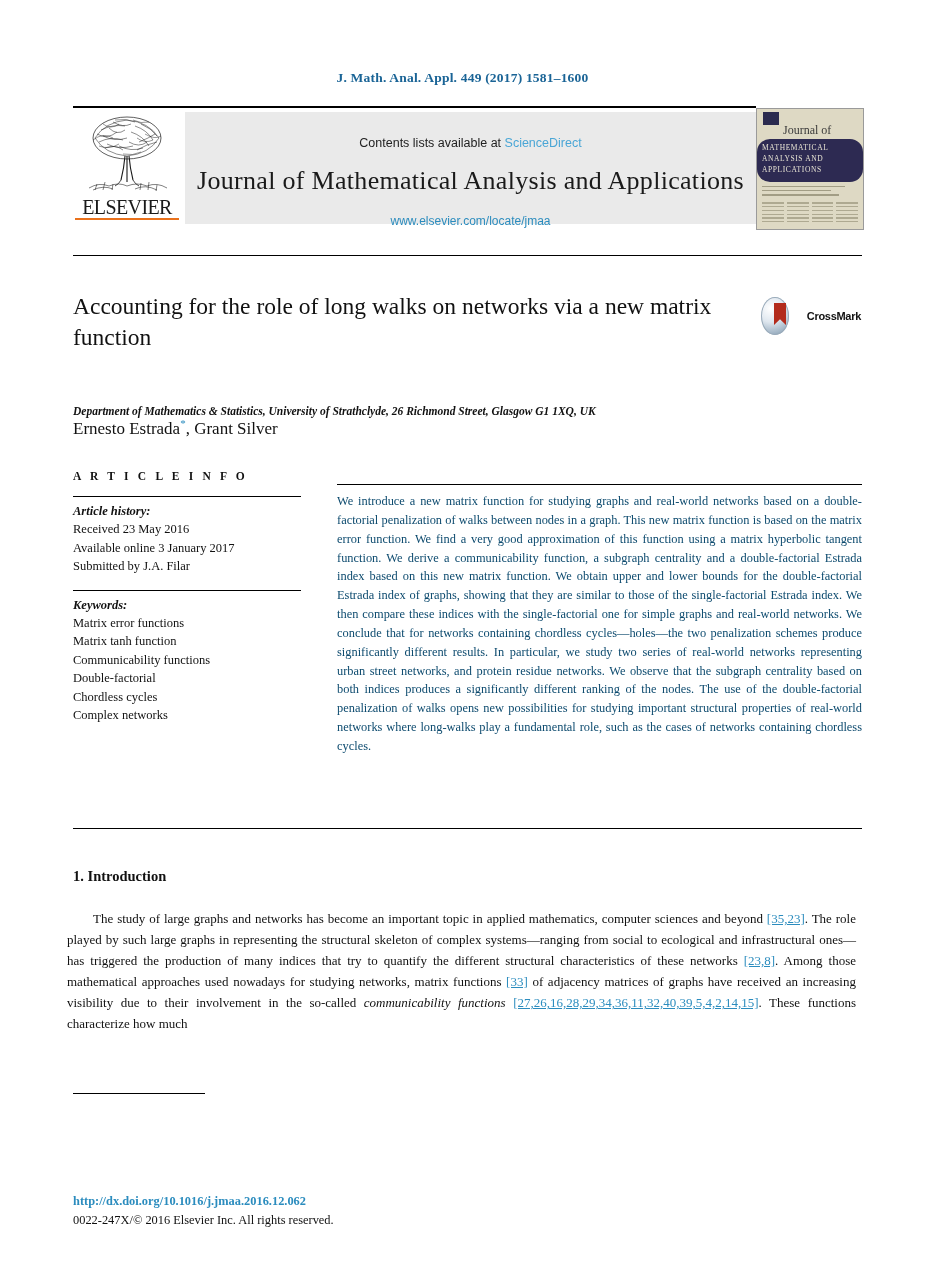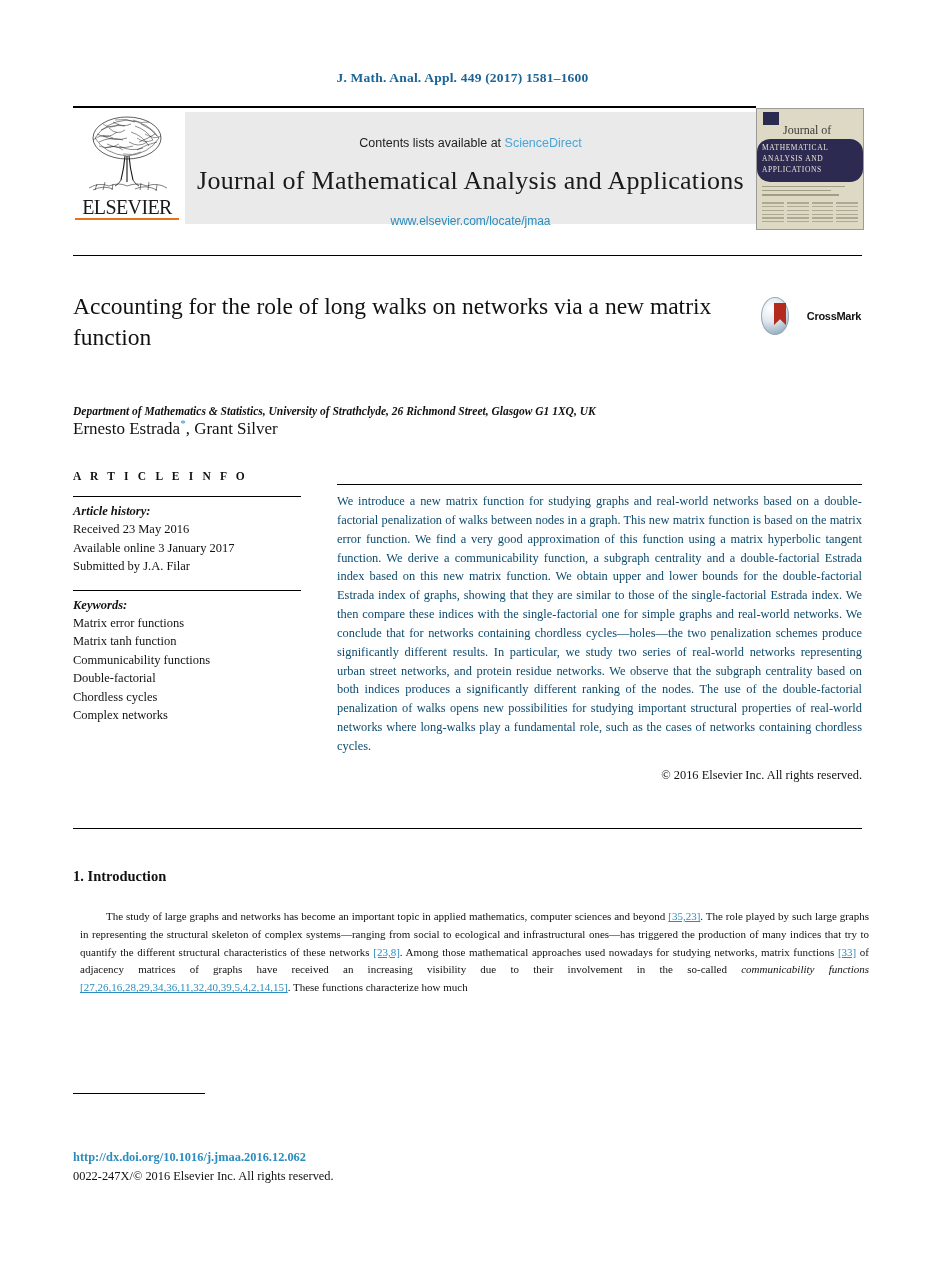--- a/index.html
+++ b/index.html
@@ -303,24 +303,24 @@
   .sec-title {
     position: absolute;
     left: 73px; top: 868px;
     font-family: "Liberation Serif", serif;
     font-weight: bold;
     font-size: 14.5px;
     color: #111;
   }
   .body-para {
     position: absolute;
-    left: 80px; top: 908px;
+    left: 67px; top: 908px;
     width: 789px;
     font-family: "Liberation Serif", serif;
-    font-size: 11px;
+    font-size: 13px;
     line-height: 1.62;
     text-align: justify;
     text-indent: 26px;
     color: #111;
   }
   .cite { color: #2b8cbe; }
   .it { font-style: italic; }
 
   
   .foot-rule {
@@ -336,21 +336,21 @@
     font-family: "Liberation Serif", serif;
     font-size: 12.4px;
     line-height: 1.55;
     color: #111;
   }
   .foot .star { margin-right: 4px; }
   .foot-indent { padding-left: 14px; }
   .foot a { color: #2b8cbe; text-decoration: none; }
   .doi-block {
     position: absolute;
-    left: 73px; top: 1148px;
+    left: 73px; top: 1192px;
     width: 600px;
     font-family: "Liberation Serif", serif;
     font-size: 12.4px;
     line-height: 1.5;
   }
   .doi-link {
     color: #2b8cbe;
     font-weight: bold;
     text-decoration: none;
     display: block;
@@ -486,21 +486,20 @@
       <div class="info-line">Communicability functions</div>
       <div class="info-line">Double-factorial</div>
       <div class="info-line">Chordless cycles</div>
       <div class="info-line">Complex networks</div>
     </div>
   </div>
 
   <div class="abs-col">
     <div class="thin-rule"></div>
     <div class="abs-text">We introduce a new matrix function for studying graphs and real-world networks based on a double-factorial penalization of walks between nodes in a graph. This new matrix function is based on the matrix error function. We find a very good approximation of this function using a matrix hyperbolic tangent function. We derive a communicability function, a subgraph centrality and a double-factorial Estrada index based on this new matrix function. We obtain upper and lower bounds for the double-factorial Estrada index of graphs, showing that they are similar to those of the single-factorial Estrada index. We then compare these indices with the single-factorial one for simple graphs and real-world networks. We conclude that for networks containing chordless cycles—holes—the two penalization schemes produce significantly different results. In particular, we study two series of real-world networks representing urban street networks, and protein residue networks. We observe that the subgraph centrality based on both indices produces a significantly different ranking of the nodes. The use of the double-factorial penalization of walks opens new possibilities for studying important structural properties of real-world networks where long-walks play a fundamental role, such as the cases of networks containing chordless cycles.</div>
-    <div class="abs-copy">© 2016 Elsevier Inc. All rights reserved.</div>
   </div>
 
   <div class="body-rule"></div>
   <div class="sec-title">1. Introduction</div>
 
   <div class="body-para">
     <span>The study of large graphs and networks has become an important topic in applied mathematics, computer sciences and beyond </span><a href="#" class="cite">[35,23]</a><span>. The role played by such large graphs in representing the structural skeleton of complex systems—ranging from social to ecological and infrastructural ones—has triggered the production of many indices that try to quantify the different structural characteristics of these networks </span><a href="#" class="cite">[23,8]</a><span>. Among those mathematical approaches used nowadays for studying networks, matrix functions </span><a href="#" class="cite">[33]</a><span> of adjacency matrices of graphs have received an increasing visibility due to their involvement in the so-called </span><span class="it">communicability functions</span><span> </span><a href="#" class="cite">[27,26,16,28,29,34,36,11,32,40,39,5,4,2,14,15]</a><span>. These functions characterize how much</span>
   </div>
 
   <div class="foot-rule"></div>

